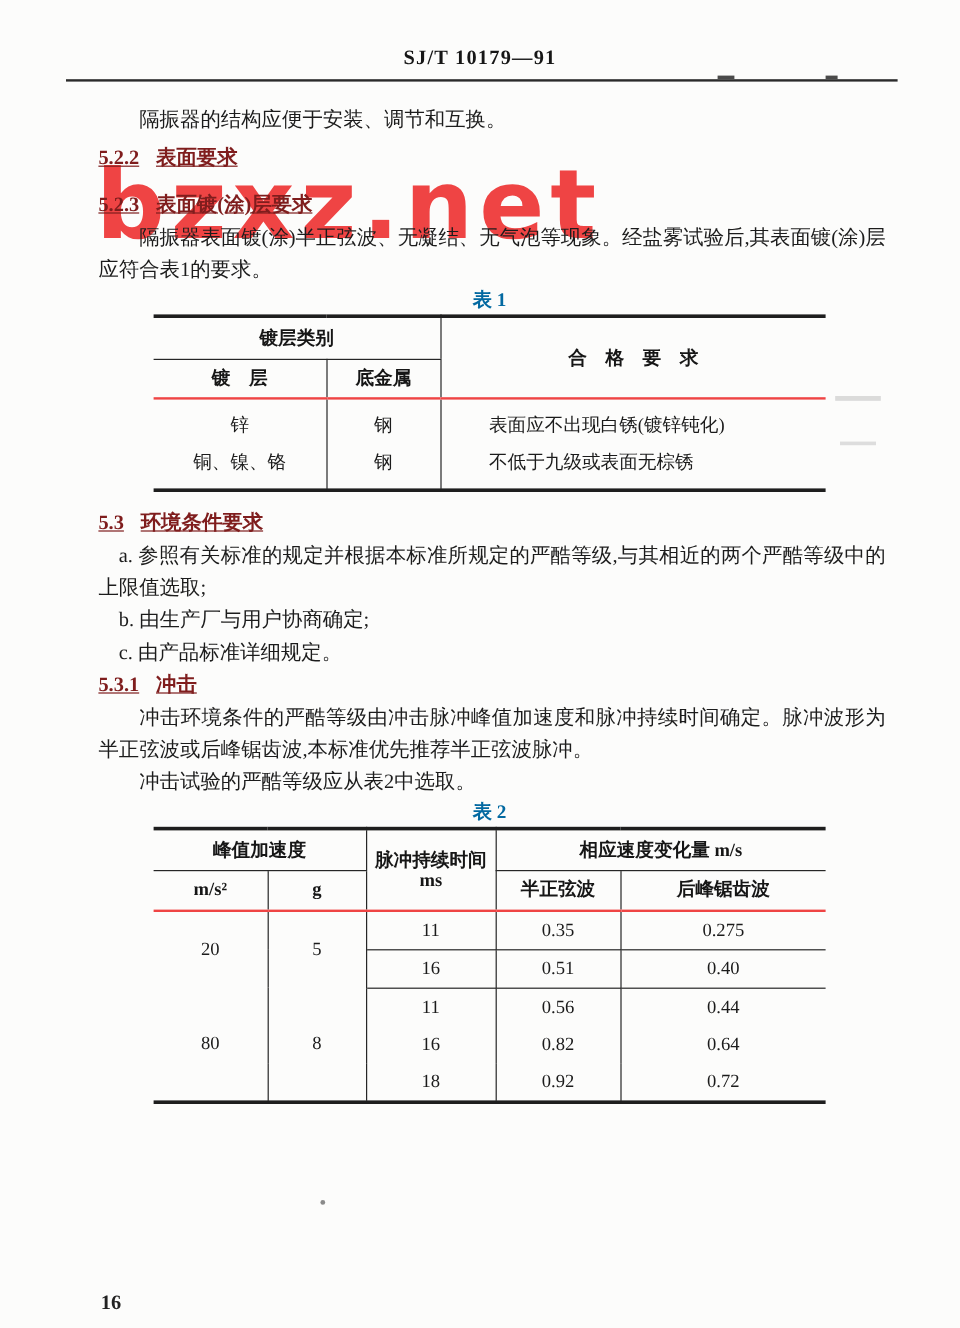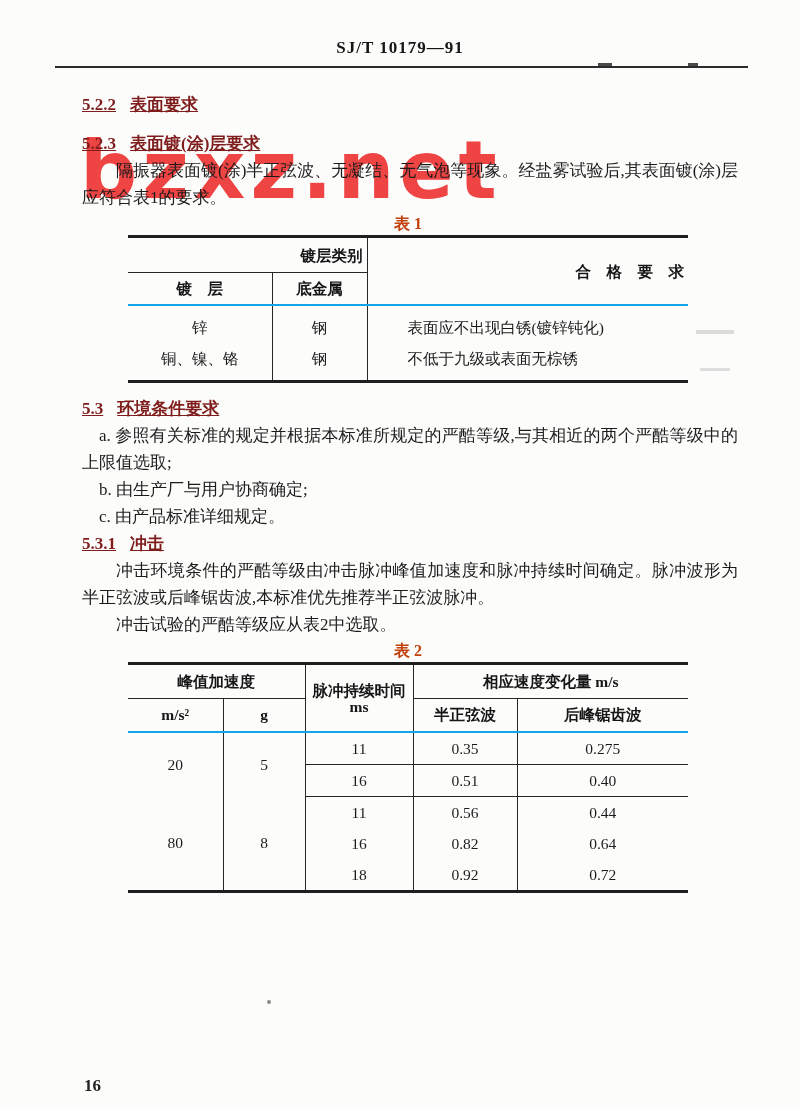--- a/index.html
+++ b/index.html
@@ -32,35 +32,35 @@
   .para { text-align:justify; }
   .indent { text-indent:2em; }
   .item { text-indent:1em; text-align:justify; }
   .heading { font-weight:bold; color:#7f1d1d;text-decoration:underline; }
   .heading .ht { margin-left:14px; }
   .mt5{margin-top:5px;} .mt3{margin-top:3px;} .mt2{margin-top:12px;}
   .mt8{margin-top:8px;} .mt12{margin-top:12px;}
   .tbl-caption {
     width:560px; margin-left:46px; margin-top:2px;
     text-align:center; font-size:16px; font-weight:bold; line-height:22px;
-    color:#c2410c;
+    color:#0369a1;
   }
   table {
     margin-left:46px; width:560px; table-layout:fixed;
     border-collapse:collapse;
     border-top:3px solid #1e1e1e; border-bottom:3px solid #1e1e1e;
     font-size:15.5px; color:#1b1b1b;
   }
   td { text-align:center; vertical-align:middle; padding:2px 4px; }
   .hd { font-weight:bold; color:#161616; }
   .br { border-right:1.6px solid #262626; }
   .bl { border-left:1.6px solid #262626; }
   .bb { border-bottom:1.6px solid #262626; }
-  .bb2 { border-bottom:2px solid #0ea5e9; }
-  .t1 .h1 td { height:36px;text-align:right; }
+  .bb2 { border-bottom:2px solid #ef4444; }
+  .t1 .h1 td { height:36px; }
   .t1 .h2 td { height:32px; }
   .t1 .dr td { height:30px; }
   .t1 td.req { text-align:left; padding-left:40px; }
   .t1 .dr1 td { padding-top:8px; }
   .t1 .dr2 td { padding-bottom:8px; }
   .t2 .h1 td { height:35px; }
   .t2 .h2 td { height:33px; }
   .t2 .dr td { height:29px; }
   .dur-unit { display:block; line-height:18px; margin-top:-2px; }
   .dur-label { display:block; line-height:18px; margin-top:2px; }
@@ -77,20 +77,21 @@
 
   <div class="doc-header">SJ/T 10179—91</div>
   <div class="header-rule"></div>
   <div class="header-rule-dash" style="left:598px;width:14px;"></div>
   <div class="header-rule-dash" style="left:688px;width:10px;"></div>
 
   <div class="watermark">bzxz.net</div>
 
   <div class="content">
 
+    <p class="para indent">隔振器的结构应便于安装、调节和互换。</p>
 
     <div class="heading mt5">
       <span>5.2.2</span><span class="ht">表面要求</span>
     </div>
 
     <div class="heading mt2">
       <span>5.2.3</span><span class="ht">表面镀(涂)层要求</span>
     </div>
     <p class="para indent">隔振器表面镀(涂)半正弦波、无凝结、无气泡等现象。经盐雾试验后,其表面镀(涂)层应符合表1的要求。</p>
 

